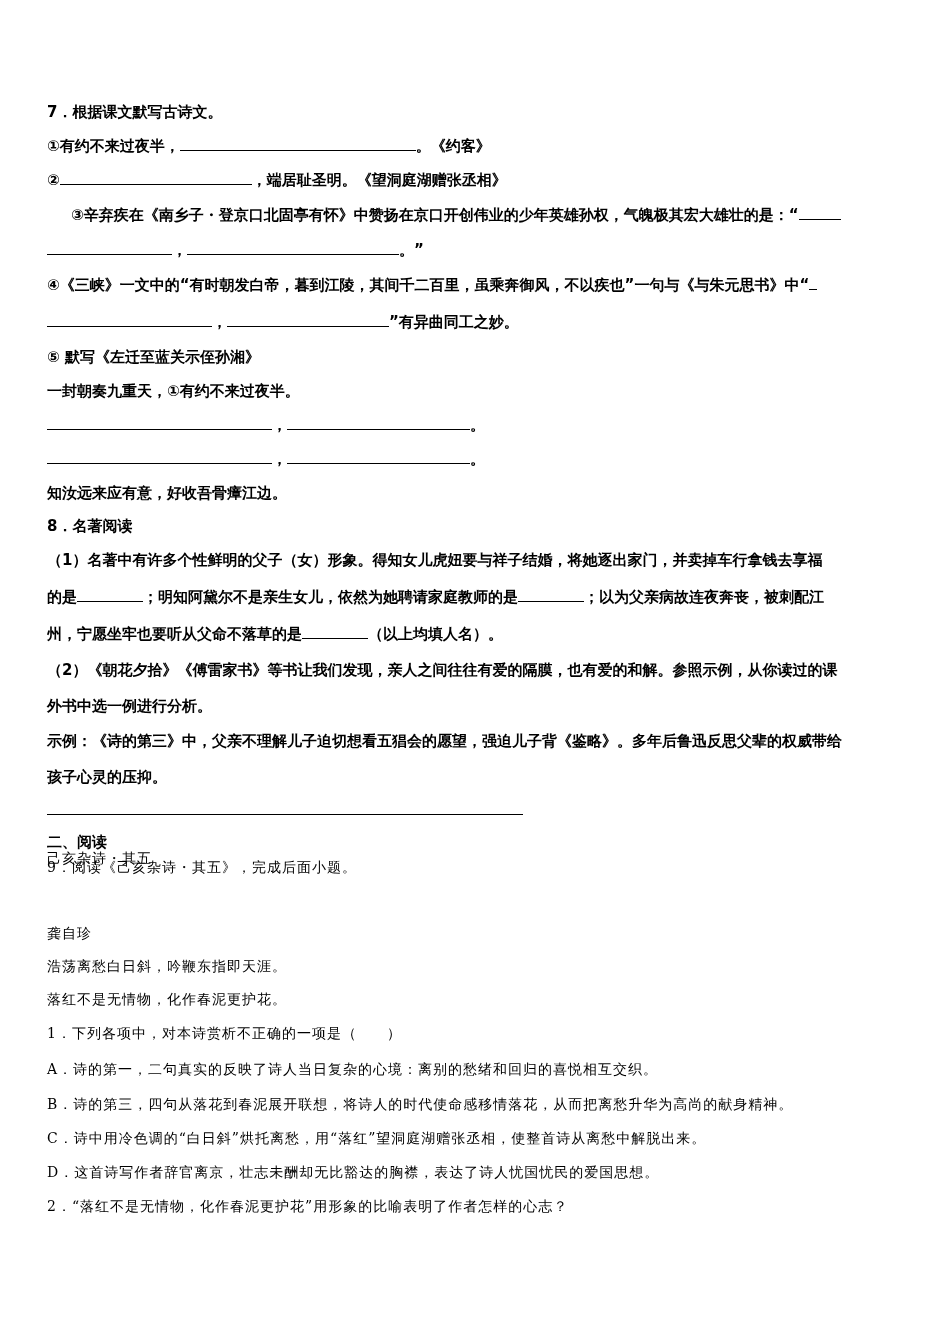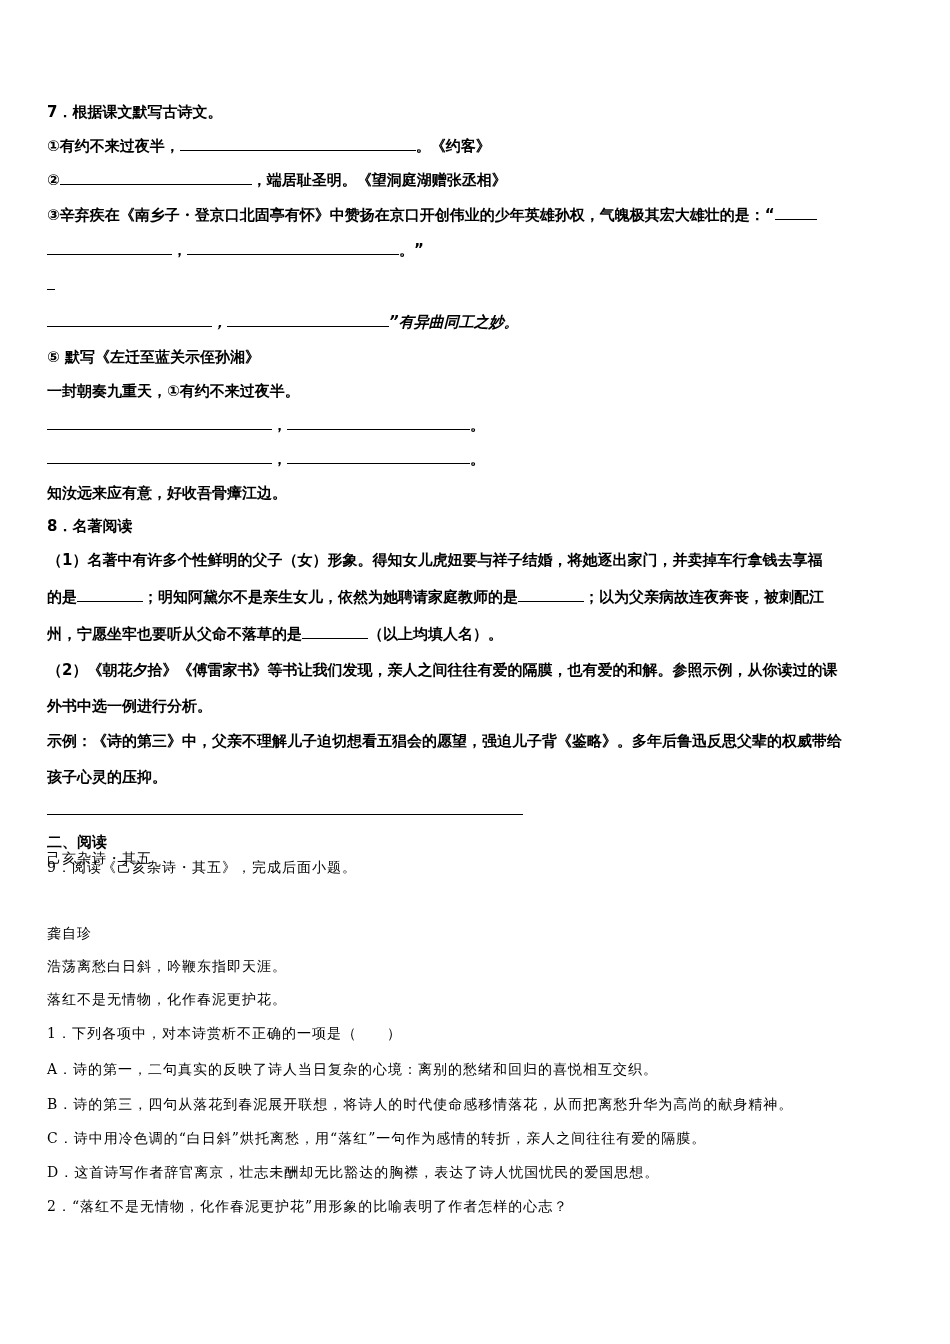--- a/index.html
+++ b/index.html
@@ -60,31 +60,31 @@
   <div class="line bold" style="top:102px;">7．根据课文默写古诗文。</div>
 
   <div class="line bold" style="top:136px;">
     <span>①有约不来过夜半，</span><span class="blank" style="width:236px;"></span><span>。《约客》</span>
   </div>
 
   <div class="line bold" style="top:170px;">
     <span>②</span><span class="blank" style="width:192px;"></span><span>，端居耻圣明。《望洞庭湖赠张丞相》</span>
   </div>
 
-  <div class="line bold" style="top:205px;">
+  <div class="line bold" style="top:205px;margin-left:24px;">
     <span>③辛弃疾在《南乡子・登京口北固亭有怀》中赞扬在京口开创伟业的少年英雄孙权，气魄极其宏大雄壮的是：“</span><span class="blank" style="width:42px;"></span>
   </div>
   <div class="line bold" style="top:240px;">
     <span class="blank" style="width:125px;"></span><span>，</span><span class="blank" style="width:212px;"></span><span>。”</span>
   </div>
 
   <div class="line bold" style="top:275px;">
-    <span class="blank" style="width:8px;"></span>
+    <span>④《三峡》一文中的“有时朝发白帝，暮到江陵，其间千二百里，虽乘奔御风，不以疾也”一句与《与朱元思书》中“</span><span class="blank" style="width:8px;"></span>
   </div>
-  <div class="line bold" style="top:312px;font-style:italic;">
+  <div class="line bold" style="top:312px;">
     <span class="blank" style="width:165px;"></span><span>，</span><span class="blank" style="width:162px;"></span><span>”有异曲同工之妙。</span>
   </div>
 
   <div class="line bold" style="top:347px;">⑤ 默写《左迁至蓝关示侄孙湘》</div>
   <div class="line bold" style="top:381px;">一封朝奏九重天，①有约不来过夜半。</div>
   <div class="line bold" style="top:415px;">
     <span class="blank" style="width:225px;"></span><span>，</span><span class="blank" style="width:183px;"></span><span>。</span>
   </div>
   <div class="line bold" style="top:449px;">
     <span class="blank" style="width:225px;"></span><span>，</span><span class="blank" style="width:183px;"></span><span>。</span>
@@ -110,17 +110,17 @@
 
   <div class="line serif" style="top:857px;">9．阅读《己亥杂诗・其五》，完成后面小题。</div>
   <div class="line serif" style="top:848px;">己亥杂诗・其五</div>
   <div class="line serif" style="top:923px;">龚自珍</div>
   <div class="line serif" style="top:956px;">浩荡离愁白日斜，吟鞭东指即天涯。</div>
   <div class="line serif" style="top:989px;">落红不是无情物，化作春泥更护花。</div>
 
   <div class="line serif" style="top:1023px;text-align:center;">1．下列各项中，对本诗赏析不正确的一项是（　　）</div>
   <div class="line serif" style="top:1059px;">A．诗的第一，二句真实的反映了诗人当日复杂的心境：离别的愁绪和回归的喜悦相互交织。</div>
   <div class="line serif" style="top:1094px;">B．诗的第三，四句从落花到春泥展开联想，将诗人的时代使命感移情落花，从而把离愁升华为高尚的献身精神。</div>
-  <div class="line serif" style="top:1128px;">C．诗中用冷色调的“白日斜”烘托离愁，用“落红”一句作为感情的转折，亲人之间往往有爱的隔膜。</div>
+  <div class="line serif" style="top:1128px;">C．诗中用冷色调的“白日斜”烘托离愁，用“落红”望洞庭湖赠张丞相，使整首诗从离愁中解脱出来。</div>
   <div class="line serif" style="top:1162px;">D．这首诗写作者辞官离京，壮志未酬却无比豁达的胸襟，表达了诗人忧国忧民的爱国思想。</div>
   <div class="line serif" style="top:1196px;">2．“落红不是无情物，化作春泥更护花”用形象的比喻表明了作者怎样的心志？</div>
 
 </div>
 
 </body></html>

